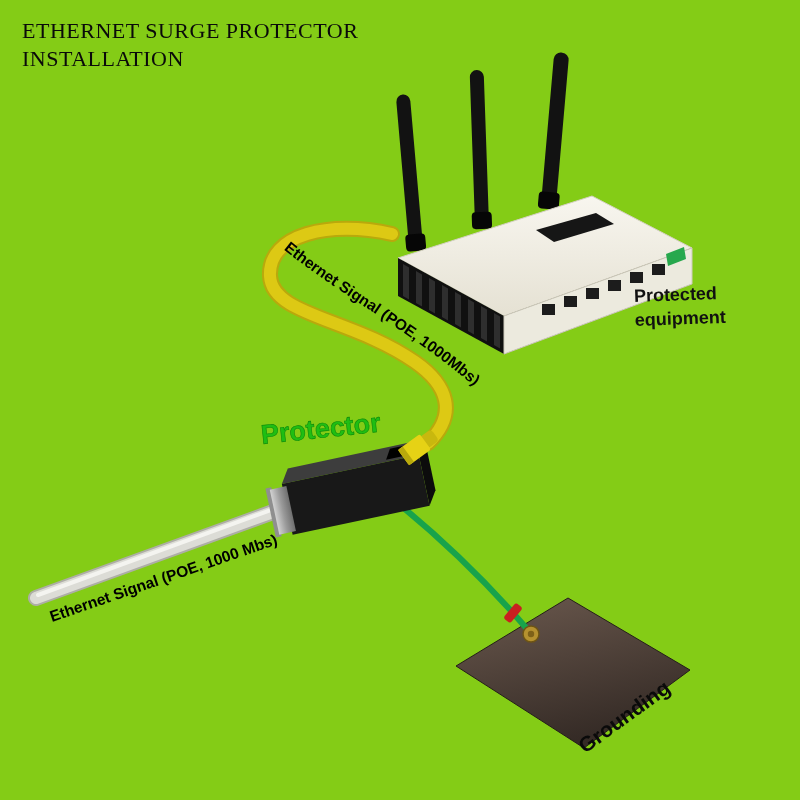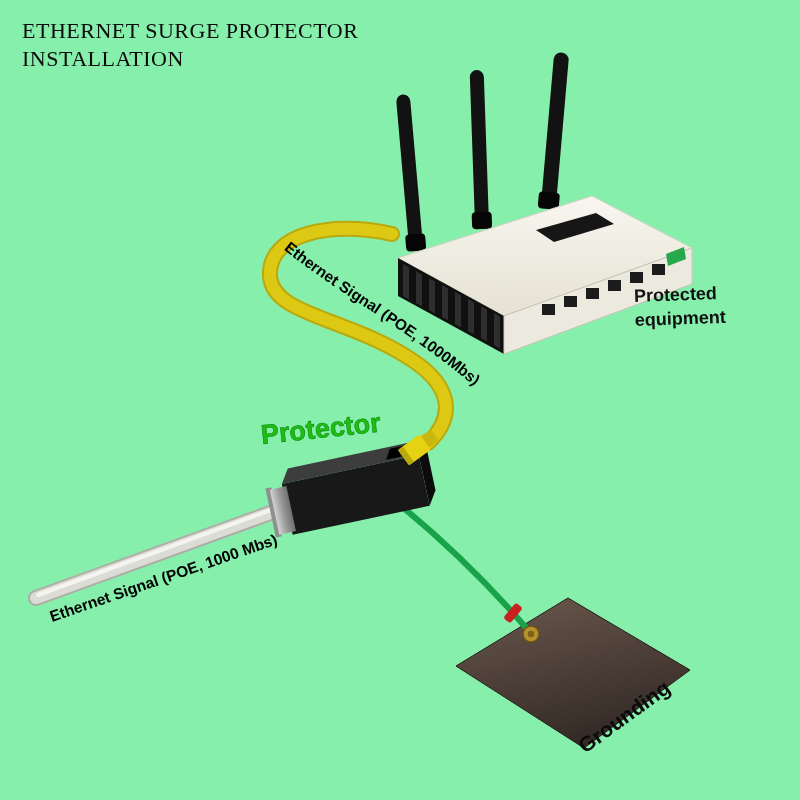--- a/index.html
+++ b/index.html
@@ -1,16 +1,16 @@
 <!DOCTYPE html>
 <html><head>
 <meta charset="utf-8">
 <style>
   html,body{margin:0;padding:0;background:#fff;}
-  #stage{position:relative;width:800px;height:800px;background:#86efac;overflow:hidden;
+  #stage{position:relative;width:800px;height:800px;background:#84cc16;overflow:hidden;
          font-family:"Liberation Sans",sans-serif;}
   svg{position:absolute;left:0;top:0;}
   text{user-select:none;}
   .title-text{font-family:"Liberation Serif",serif;font-size:22px;letter-spacing:.5px;fill:#0a0a0a;}
   .cable-label{font-family:"Liberation Sans",sans-serif;font-weight:bold;font-size:15.5px;fill:#000;}
   .equip-label{font-family:"Liberation Sans",sans-serif;font-weight:bold;font-size:18px;fill:#111;}
   .protector-label{font-family:"Liberation Sans",sans-serif;font-weight:bold;font-size:27px;}
   .grounding-label{font-family:"Liberation Sans",sans-serif;font-weight:bold;font-size:21px;fill:#0a0a0a;}
 </style>
 </head>

